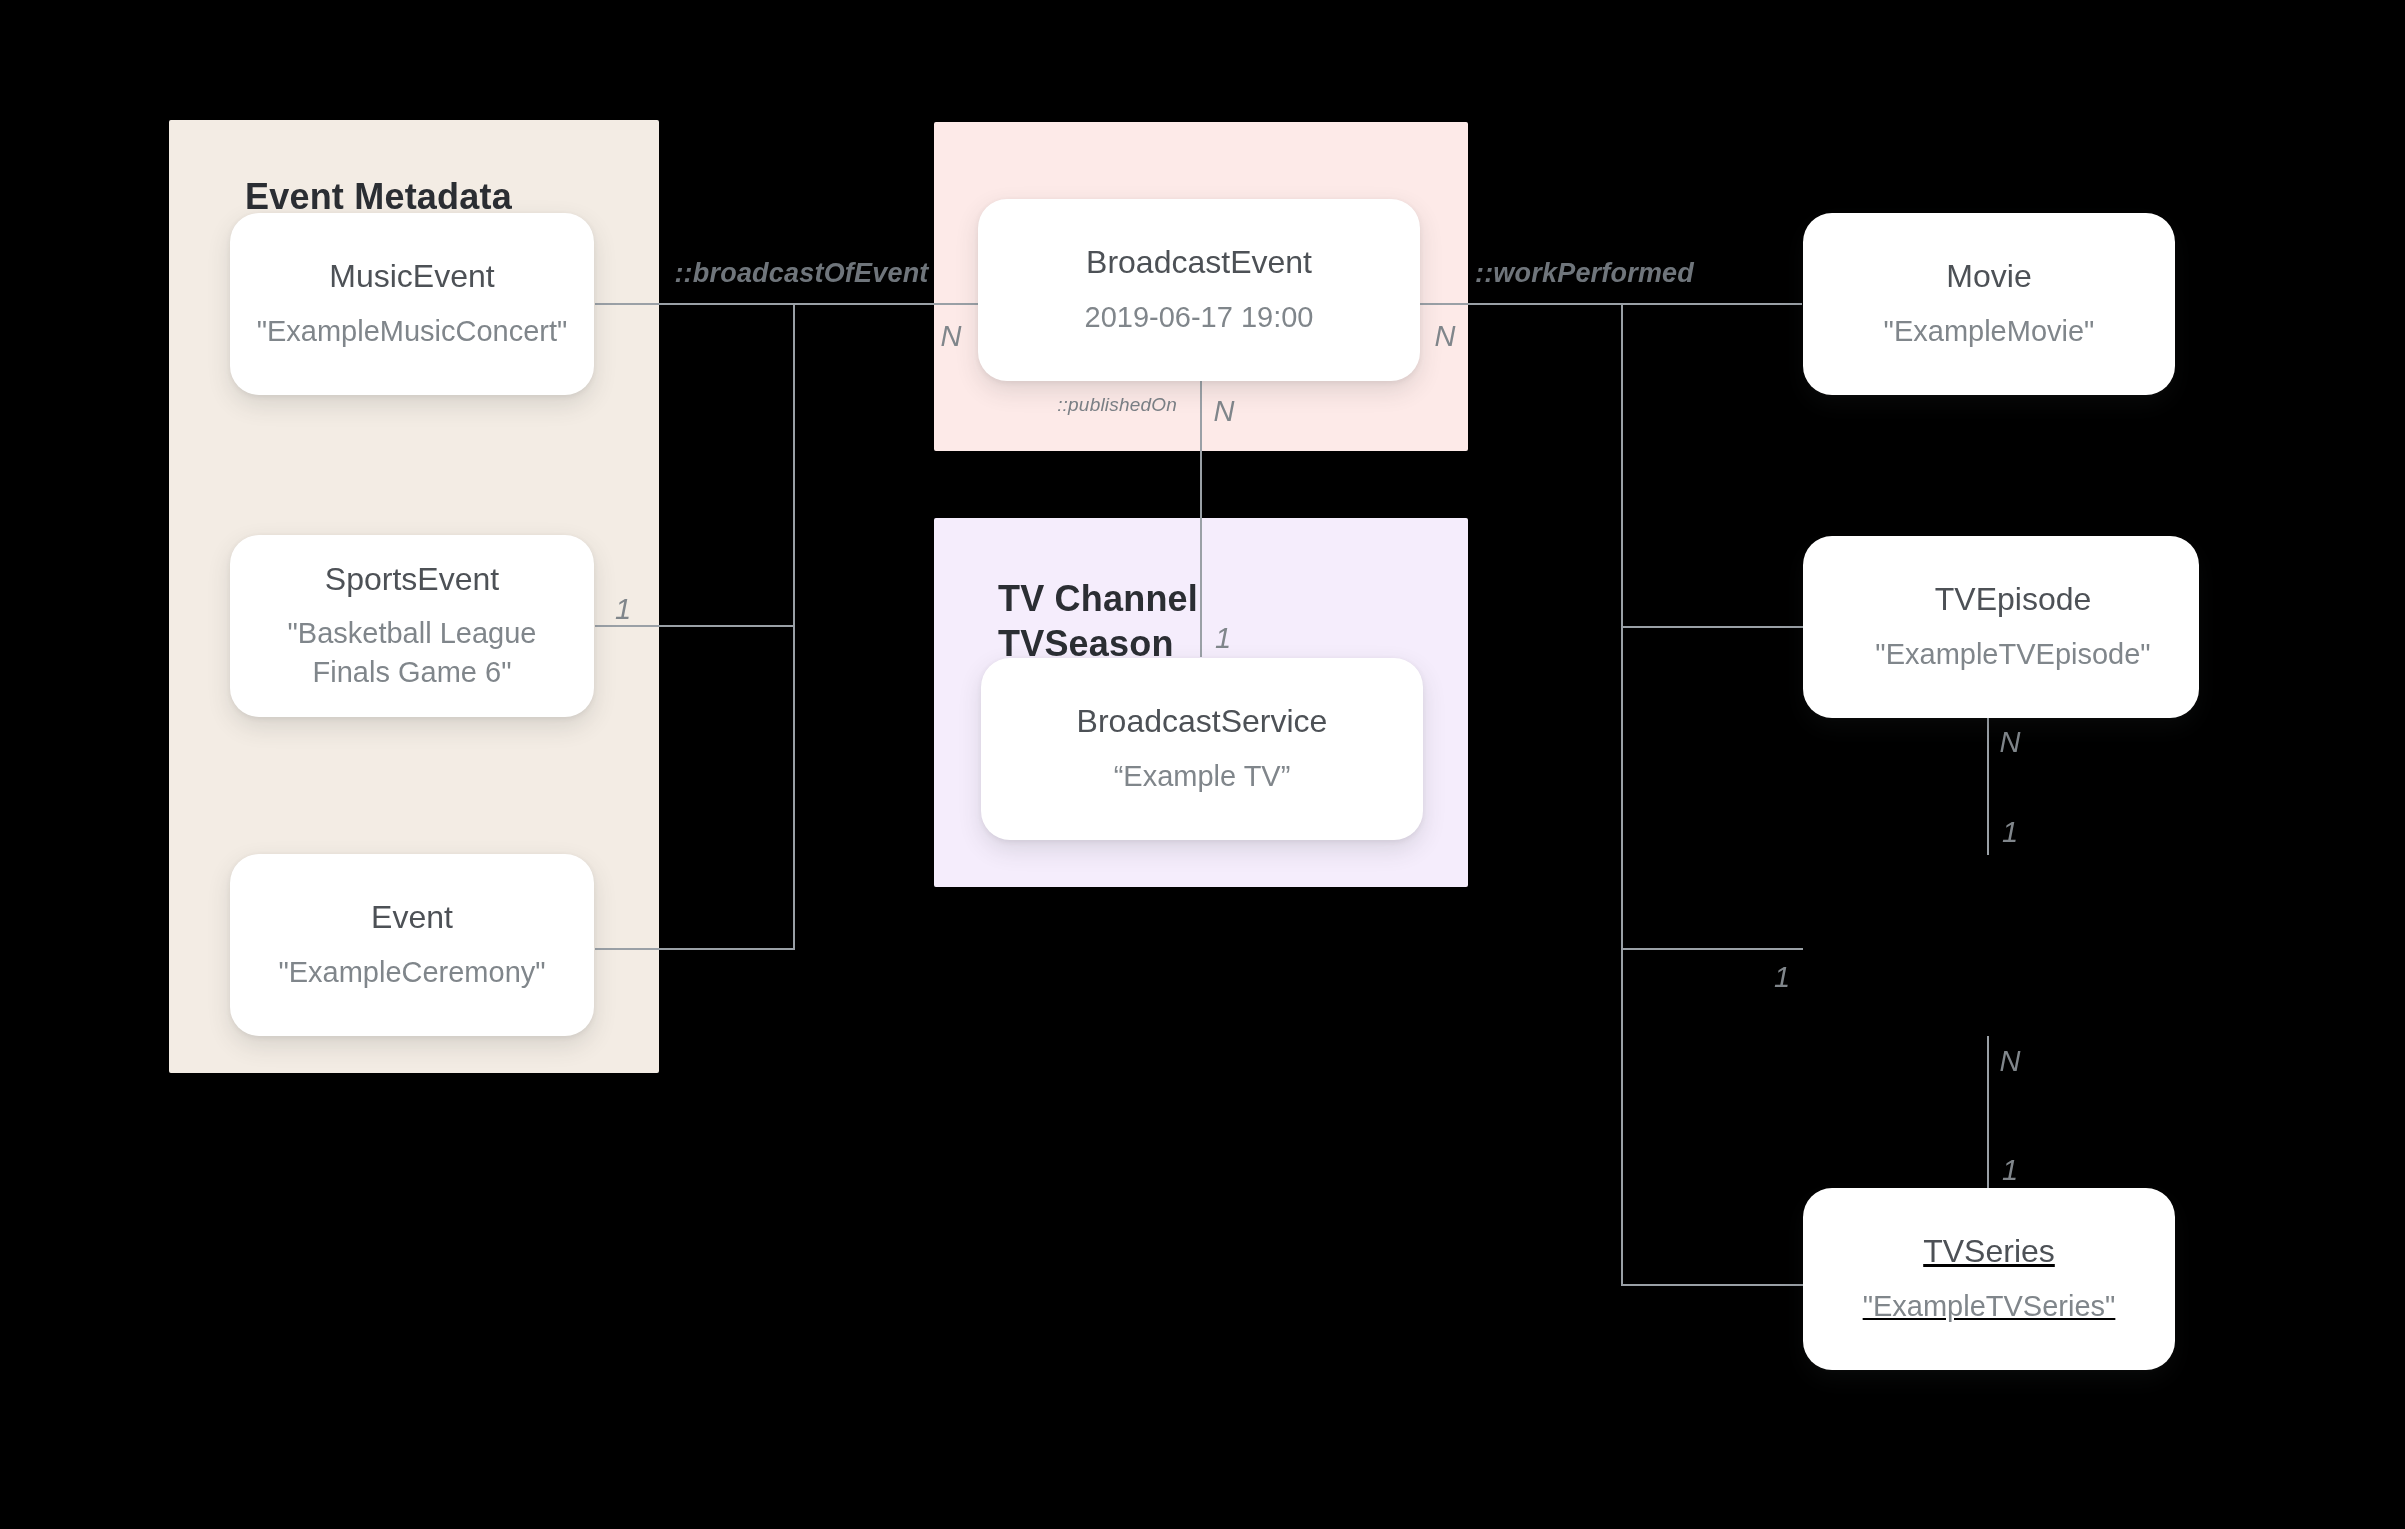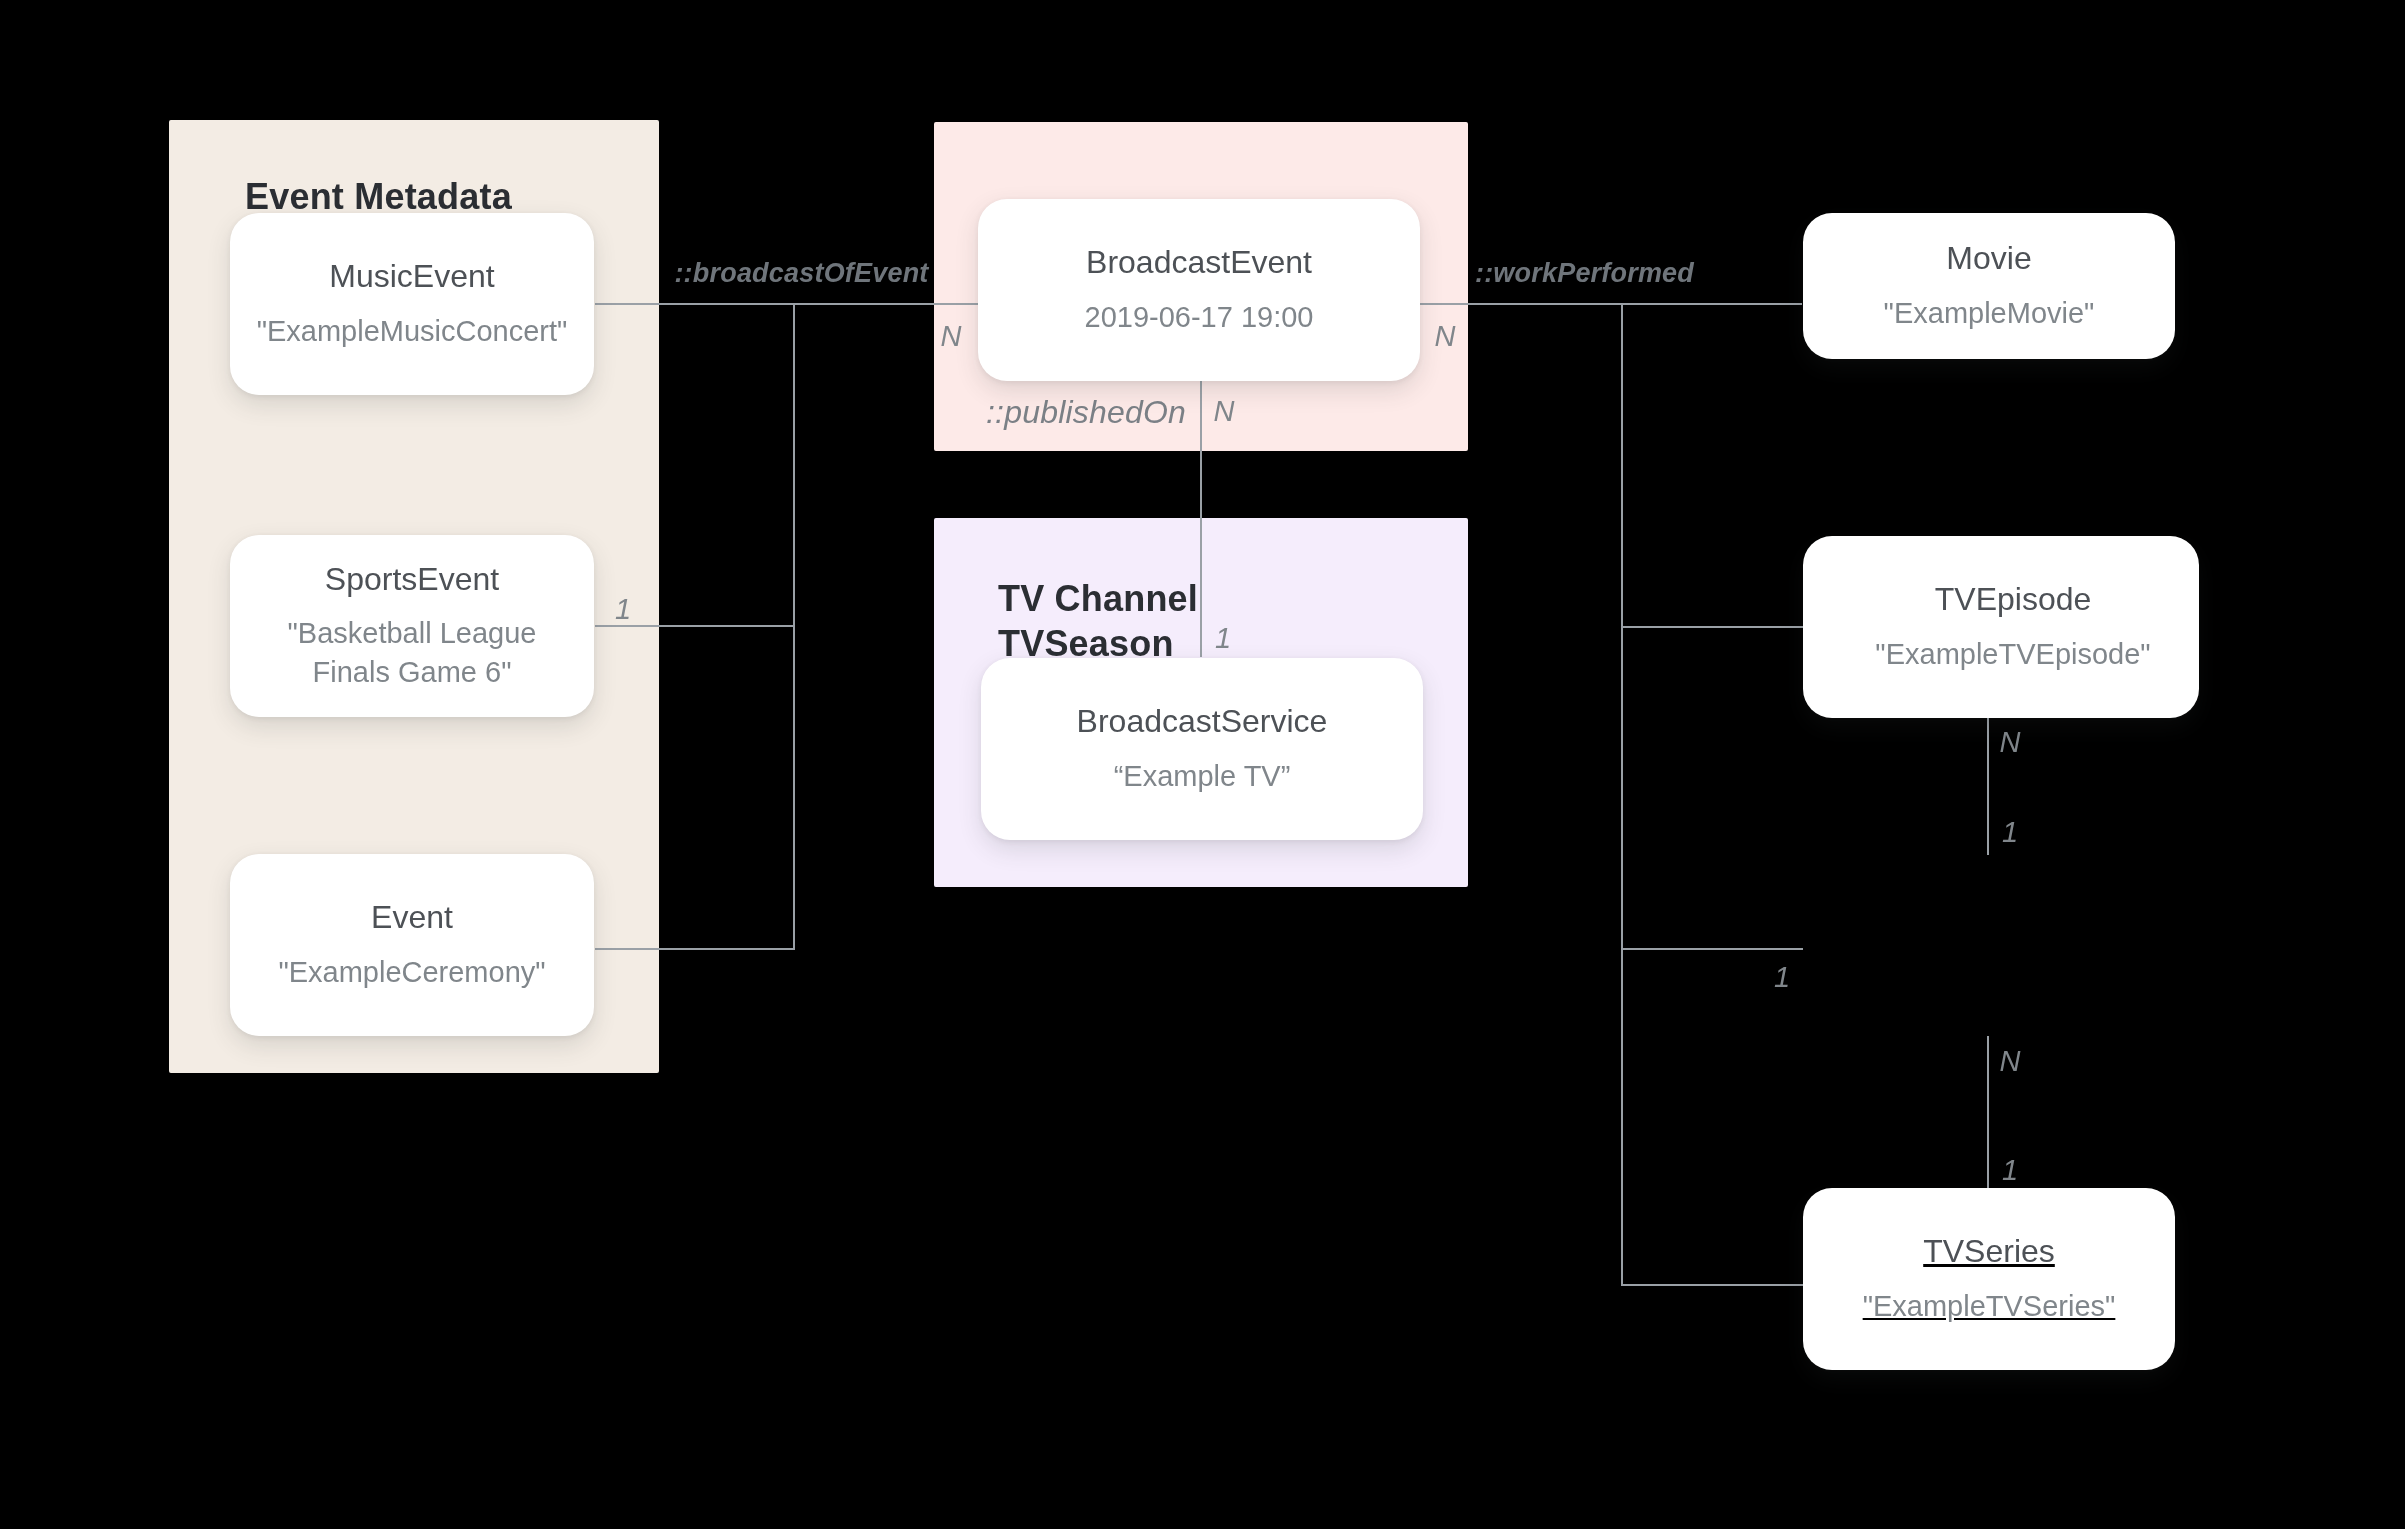--- a/index.html
+++ b/index.html
@@ -56,21 +56,21 @@
     font-size: 29px;
     color: #80868b;
     line-height: 1.35;
     padding: 0 17px;
   }
   .n-music   { left: 230px;  top: 213px;  width: 364px; height: 182px; }
   .n-sports  { left: 230px;  top: 535px;  width: 364px; height: 182px; }
   .n-event   { left: 230px;  top: 854px;  width: 364px; height: 182px; }
   .n-bevent  { left: 978px; top: 199px;  width: 442px; height: 182px; }
   .n-bserv   { left: 981px; top: 658px;  width: 442px; height: 182px; }
-  .n-movie   { left: 1803px; top: 213px;  width: 372px; height: 146px; }
+  .n-movie   { left: 1803px; top: 213px;  width: 372px; height: 182px; }
   .n-episode { left: 1803px; top: 536px;  width: 372px; height: 182px; padding-left: 24px; }
   .n-season  { left: 1803px; top: 855px;  width: 372px; height: 182px; }
   .n-series  { left: 1803px; top: 1188px; width: 372px; height: 182px; text-decoration: underline; }
 
   .hline, .vline { position: absolute; background: #9aa0a6; }
   .hline { height: 1.9px; }
   .vline { width: 1.9px; }
   .l-music-bevent  { left: 595px;  top: 303px;  width: 383px; }
   .l-trunk-left    { left: 793px;  top: 303px;  height: 647px; }
   .l-sports-trunk  { left: 595px;  top: 625px;  width: 200px; }
@@ -87,21 +87,21 @@
   .edge-label {
     position: absolute;
     font-style: italic;
     font-weight: bold;
     font-size: 27px;
     color: #6f757b;
     letter-spacing: 0.2px;
   }
   .el-broadcastOfEvent { left: 658px;  top: 258px; width: 287px; text-align: center; }
   .el-workPerformed    { left: 1441px; top: 258px; width: 287px; text-align: center; }
-  .el-publishedOn      { left: 986px; top: 394px; width: 191px; text-align: right; font-weight: 400; font-size: 32px; color: #7b8086; }
+  .el-publishedOn      { left: 986px; top: 394px; width: 191px; text-align: right; font-weight: 400; font-size: 19px; color: #7b8086; }
 
   .card {
     position: absolute;
     font-style: italic;
     font-size: 29px;
     color: #80868b;
     width: 38px;
     text-align: center;
     line-height: 32.5px;
   }

